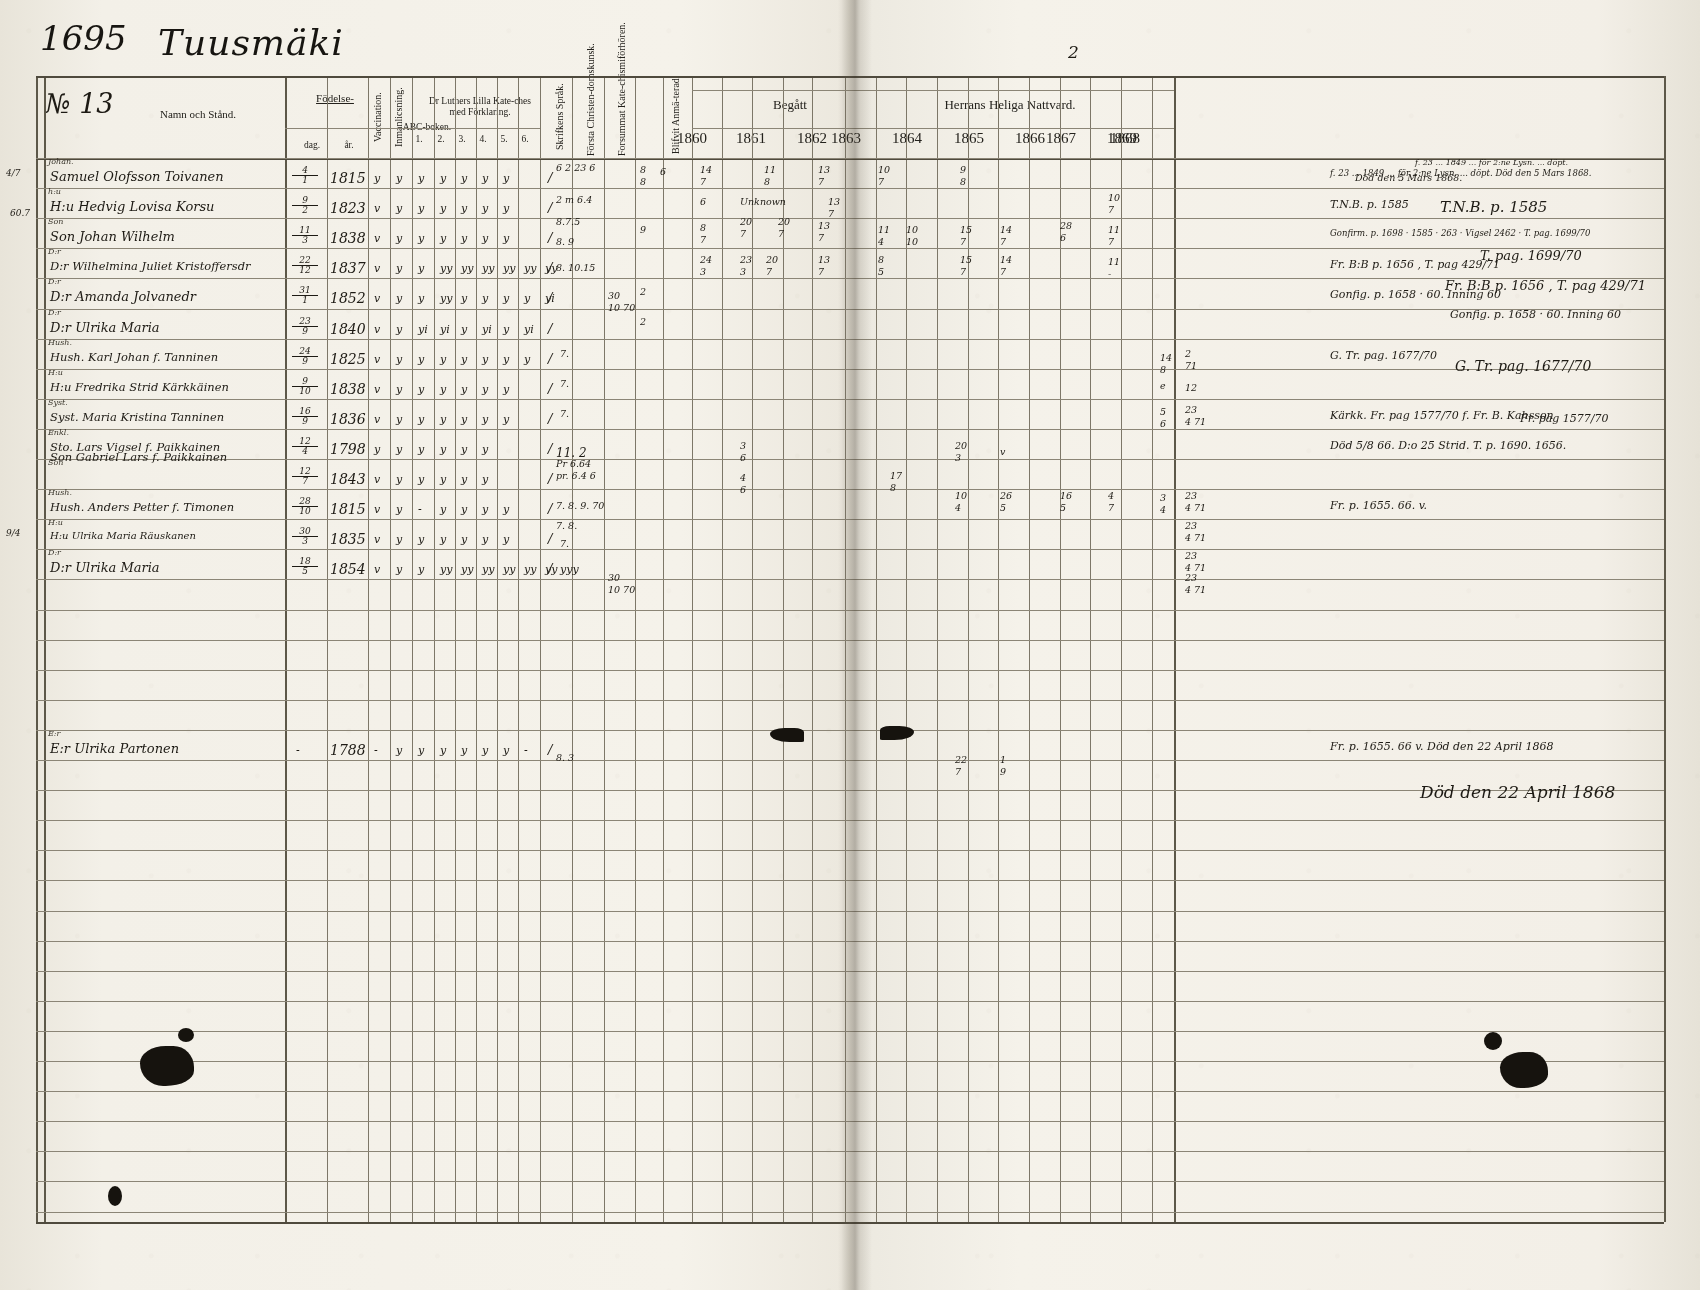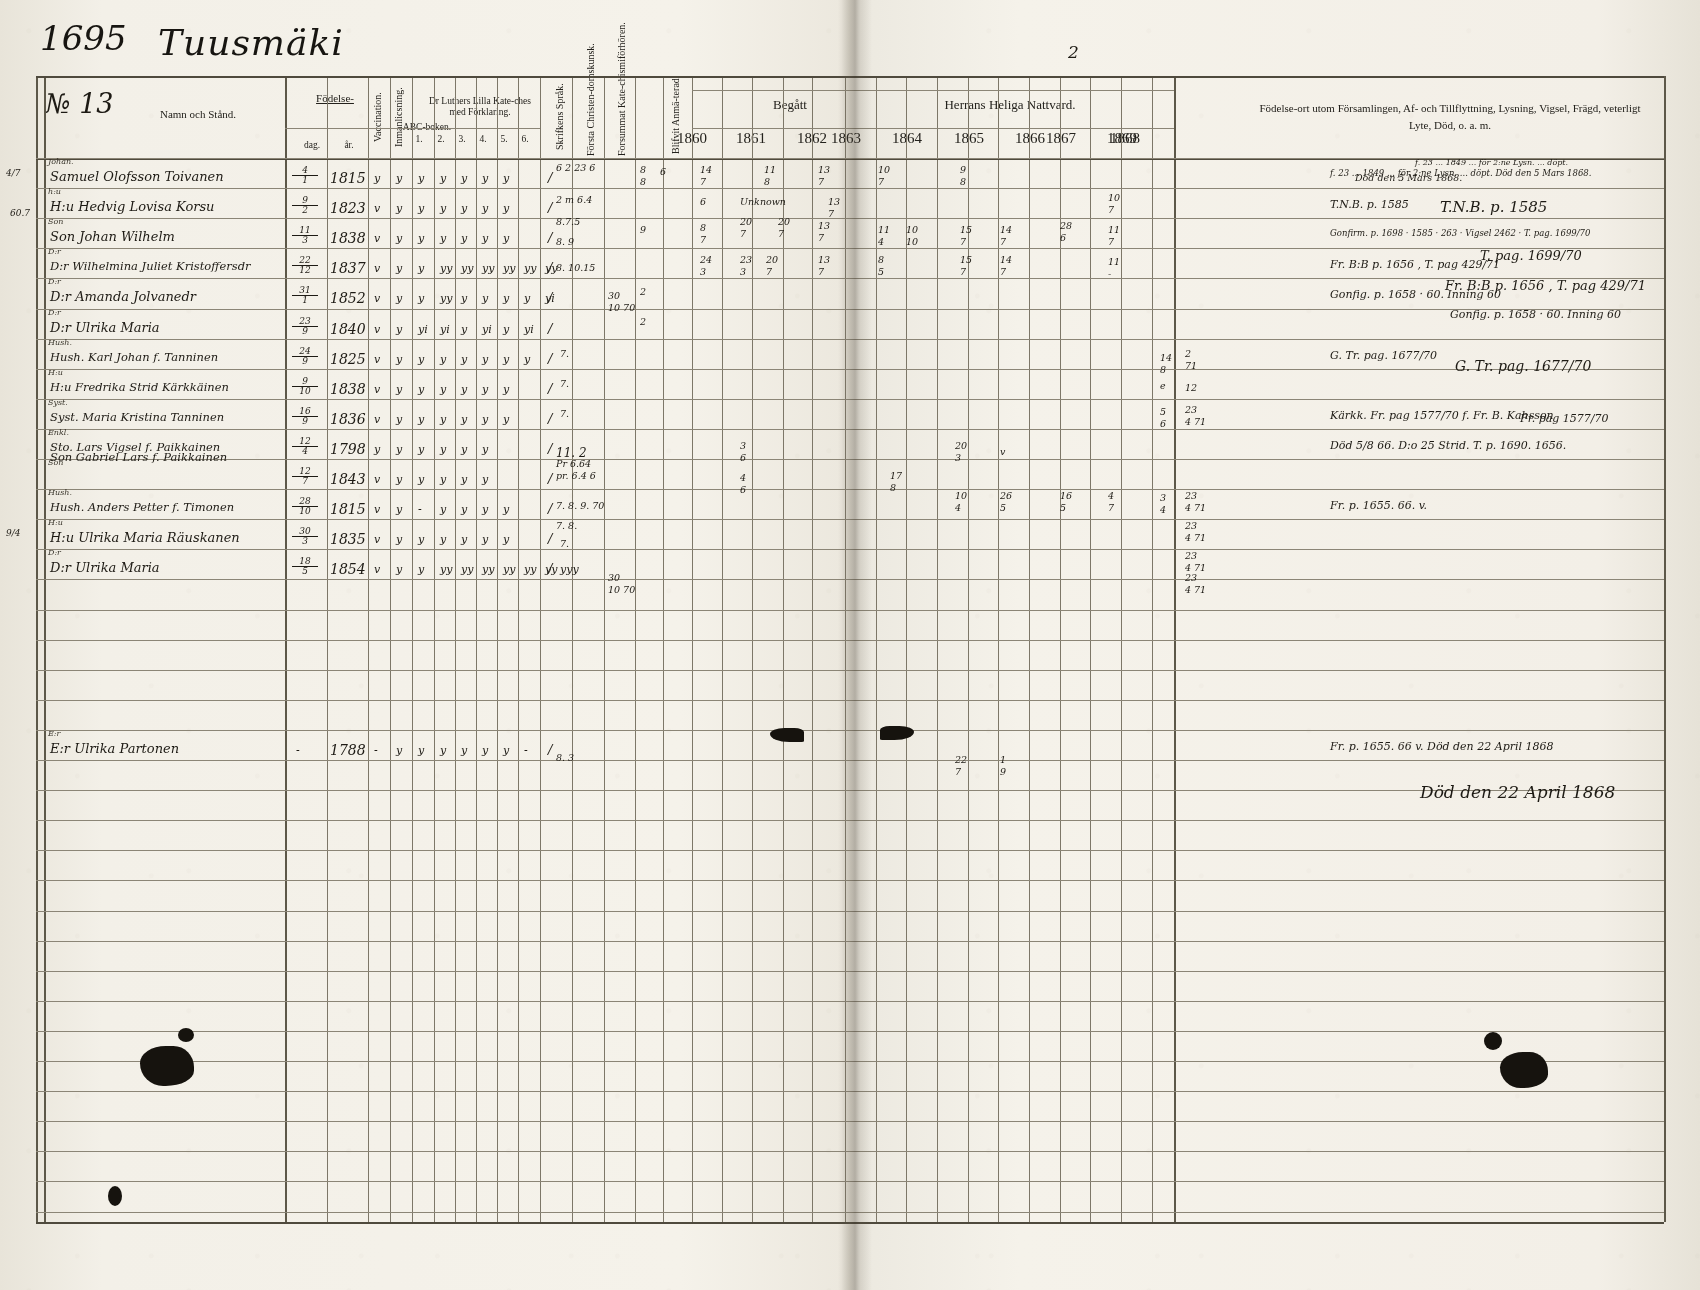--- a/index.html
+++ b/index.html
@@ -71,21 +71,20 @@
   <div class="hdr vert" style="left:372px;top:82px;height:70px;">Vaccination.</div>
   <div class="hdr vert" style="left:393px;top:82px;height:70px;">Inmanlicsning.</div>
   <div class="hdr" style="left:400px;top:122px;width:54px;font-size:9.5px;">ABC-boken.</div>
   <div class="hdr" style="left:420px;top:96px;width:120px;font-size:9.5px;">Dr Luthers Lilla Kate-ches med Förklaring.</div>
   <div class="hdr vert" style="left:554px;top:80px;height:74px;">Skrifkens Språk.</div>
   <div class="hdr vert" style="left:585px;top:76px;height:80px;">Första Christen-domskunsk.</div>
   <div class="hdr vert" style="left:616px;top:70px;height:86px;">Forsummat Kate-chismiförhören.</div>
   <div class="hdr vert" style="left:670px;top:82px;height:72px;">Blifvit Anmä-terad.</div>
   <div class="hdr" style="left:740px;top:98px;width:100px;font-size:13px;">Begått</div>
   <div class="hdr" style="left:900px;top:98px;width:220px;font-size:13px;">Herrans Heliga Nattvard.</div>
-  <div class="hdr" style="left:1250px;top:100px;width:400px;font-size:11px;line-height:1.5;">Födelse-ort utom Församlingen, Af- och Tillflyttning, Lysning, Vigsel, Frägd, veterligt Lyte, Död, o. a. m.</div>
 
   <div id="lutherNums">
       <div class="hdr small" style="left: 408px; top: 134px; width: 22px;">1.</div>
       <div class="hdr small" style="left: 430px; top: 134px; width: 22px;">2.</div>
       <div class="hdr small" style="left: 451px; top: 134px; width: 22px;">3.</div>
       <div class="hdr small" style="left: 472px; top: 134px; width: 22px;">4.</div>
       <div class="hdr small" style="left: 493px; top: 134px; width: 22px;">5.</div>
       <div class="hdr small" style="left: 514px; top: 134px; width: 22px;">6.</div>
     </div>
 
@@ -337,21 +336,21 @@
       <div class="hw s" style="left: 374px; top: 503.1px;;font-size:11px;">v</div>
       <div class="hw s" style="left: 396px; top: 503.1px;;font-size:11px;">y</div>
       <div class="hw s" style="left: 418px; top: 503.1px;;font-size:11px;">-</div>
       <div class="hw s" style="left: 440px; top: 503.1px;;font-size:11px;">y</div>
       <div class="hw s" style="left: 461px; top: 503.1px;;font-size:11px;">y</div>
       <div class="hw s" style="left: 482px; top: 503.1px;;font-size:11px;">y</div>
       <div class="hw s" style="left: 503px; top: 503.1px;;font-size:11px;">y</div>
       <div class="hw s" style="left: 548px; top: 501.1px;;font-size:13px;">/</div>
       <div class="hw s" style="left: 1330px; top: 499.1px;;font-size:11px;">Fr. p. 1655. 66. v.</div>
       <div class="hw xs" style="left: 48px; top: 518.2px;;font-size:8px;color:#3a362c;">H:u</div>
-      <div class="hw m" style="left: 50px; top: 530.2px;;font-size:13px;">H:u Ulrika Maria Räuskanen</div>
+      <div class="hw m" style="left: 50px; top: 530.2px;;font-size:10px;">H:u Ulrika Maria Räuskanen</div>
       <div class="frac" style="left: 292px; top: 527.2px; width: 26px;"><b>30</b>3</div>
       <div class="hw m" style="left: 330px; top: 531.2px;;font-size:14px;">1835</div>
       <div class="hw s" style="left: 374px; top: 533.2px;;font-size:11px;">v</div>
       <div class="hw s" style="left: 396px; top: 533.2px;;font-size:11px;">y</div>
       <div class="hw s" style="left: 418px; top: 533.2px;;font-size:11px;">y</div>
       <div class="hw s" style="left: 440px; top: 533.2px;;font-size:11px;">y</div>
       <div class="hw s" style="left: 461px; top: 533.2px;;font-size:11px;">y</div>
       <div class="hw s" style="left: 482px; top: 533.2px;;font-size:11px;">y</div>
       <div class="hw s" style="left: 503px; top: 533.2px;;font-size:11px;">y</div>
       <div class="hw s" style="left: 548px; top: 531.2px;;font-size:13px;">/</div>

